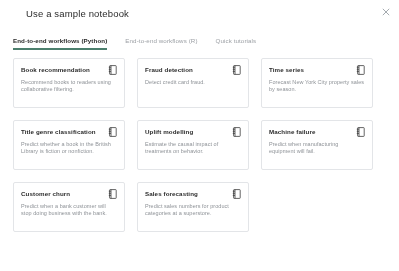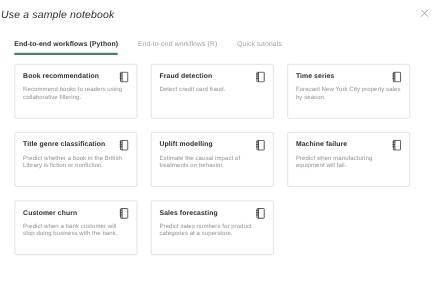--- a/index.html
+++ b/index.html
@@ -29,27 +29,26 @@
     height: 14px;
     display: flex;
     align-items: center;
     justify-content: center;
     cursor: pointer;
     color: #9aa0a6;
   }
   .close-btn svg { display: block; }
   .dialog-title {
     position: absolute;
-    left: 1px;
+    left: 26px;
     top: 7px;
     font-size: 9.5px;
     color: #2b2b2b;
     letter-spacing: 0.15px;
     line-height: 13px;
-    font-style: italic;
   }
   .tabs {
     position: absolute;
     left: 13px;
     top: 36px;
     display: flex;
     align-items: flex-start;
     gap: 18px;
   }
   .tab {

